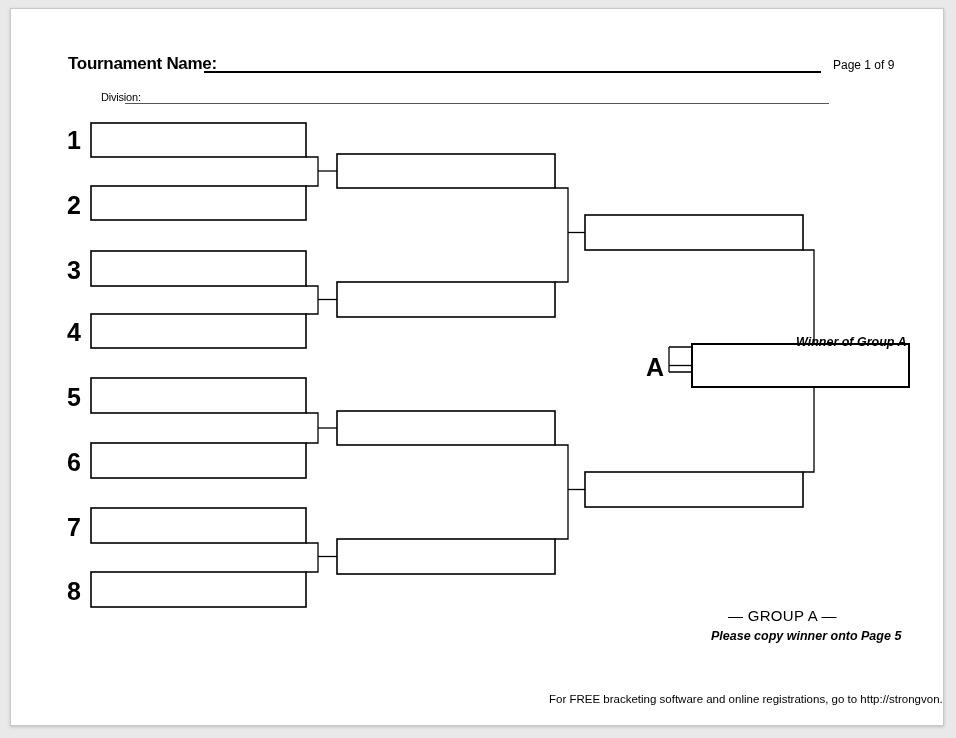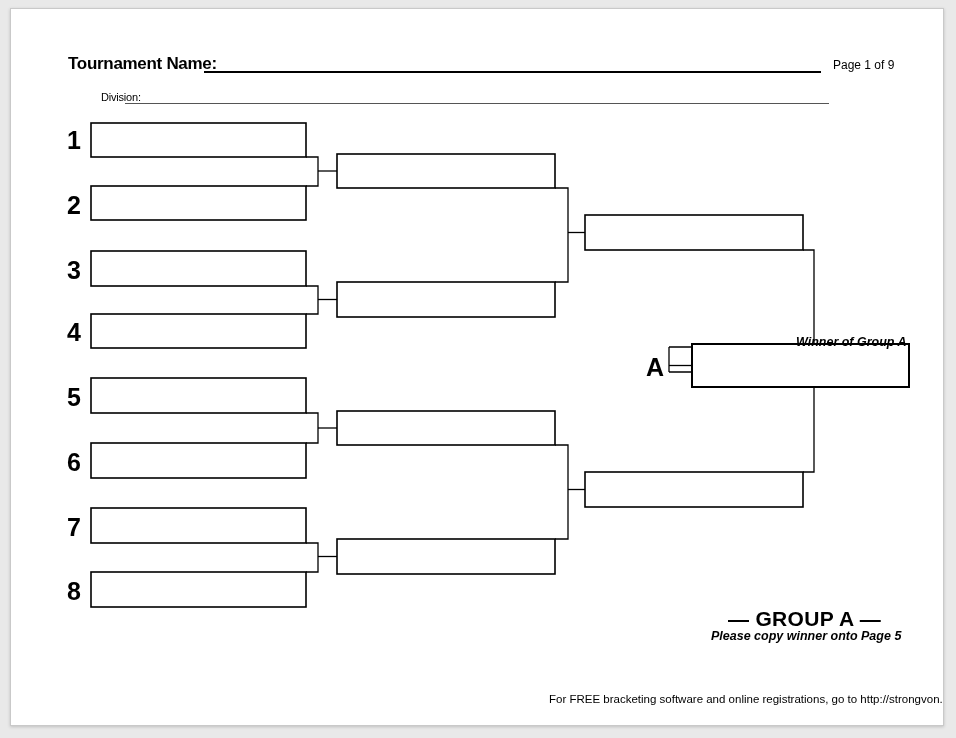--- a/index.html
+++ b/index.html
@@ -130,22 +130,22 @@
     font-style: italic;
     font-weight: bold;
     font-stretch: condensed;
     color: #000;
     white-space: nowrap;
     margin-top: 8px;
   }
   #group-title {
     left: 717px;
     top: 598px;
-    font-size: 21px;
-    font-weight: bold;
+    font-size: 15px;
+    font-weight: normal;
     font-stretch: condensed;
     letter-spacing: 0.3px;
     color: #000;
     white-space: nowrap;
   }
   #group-subtitle {
     left: 700px;
     top: 620px;
     font-size: 12.5px;
     font-style: italic;

